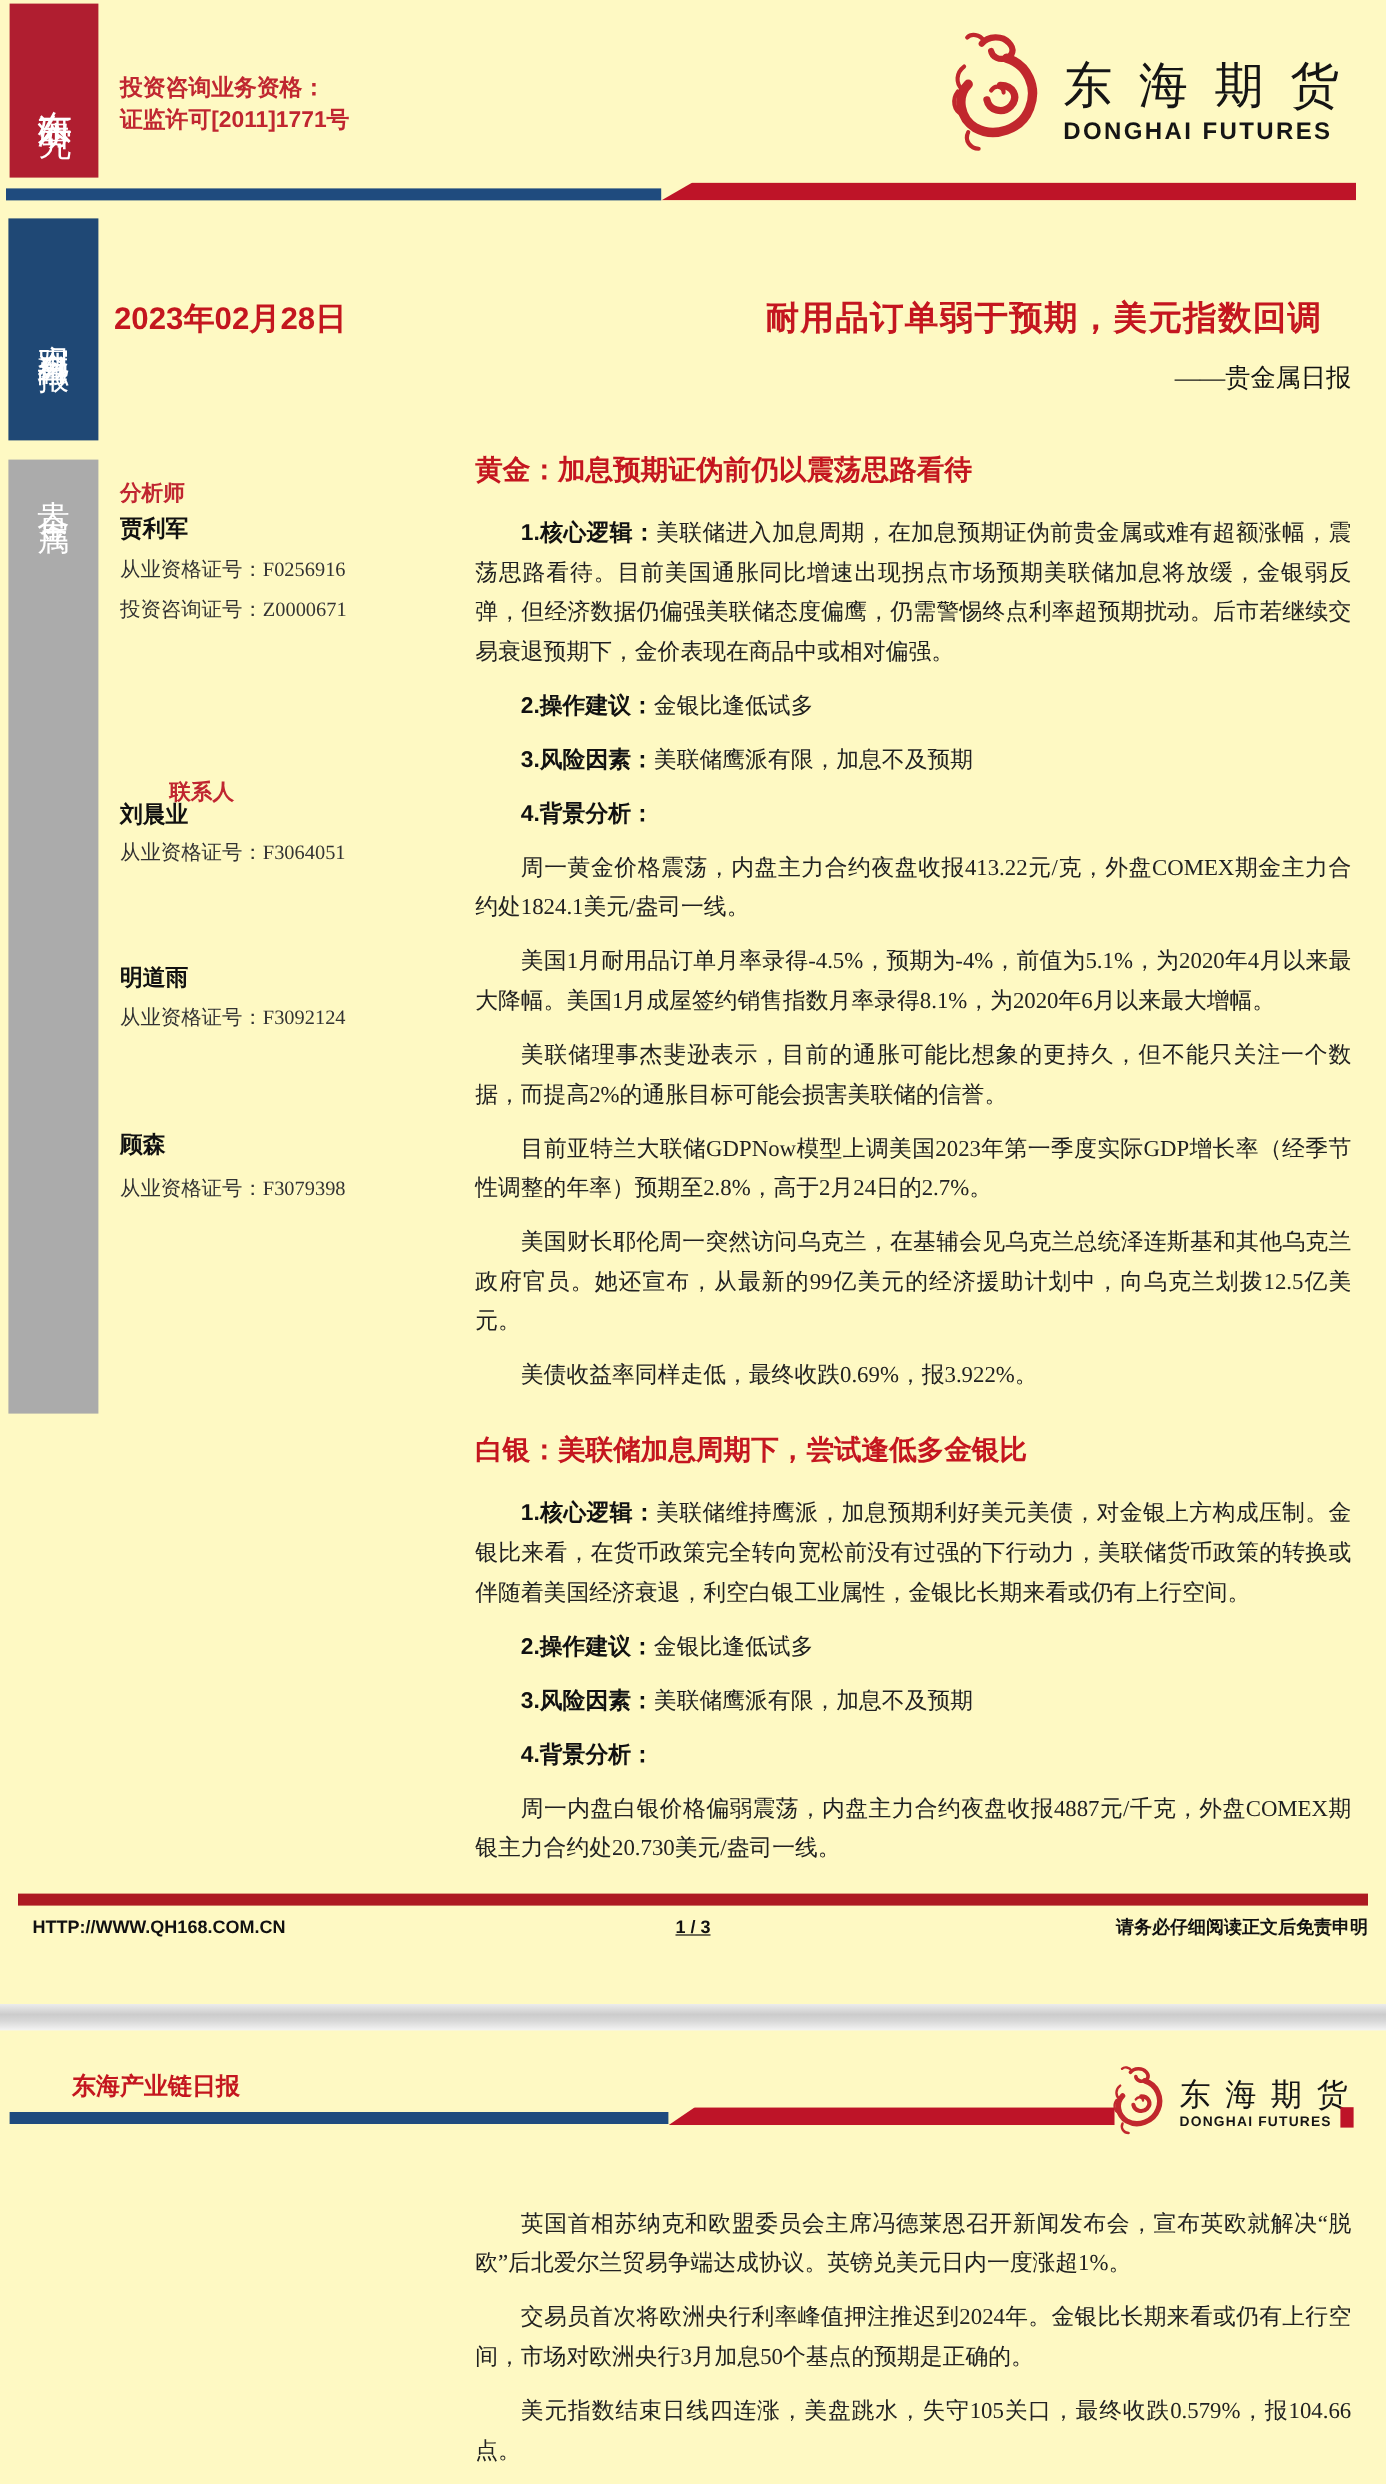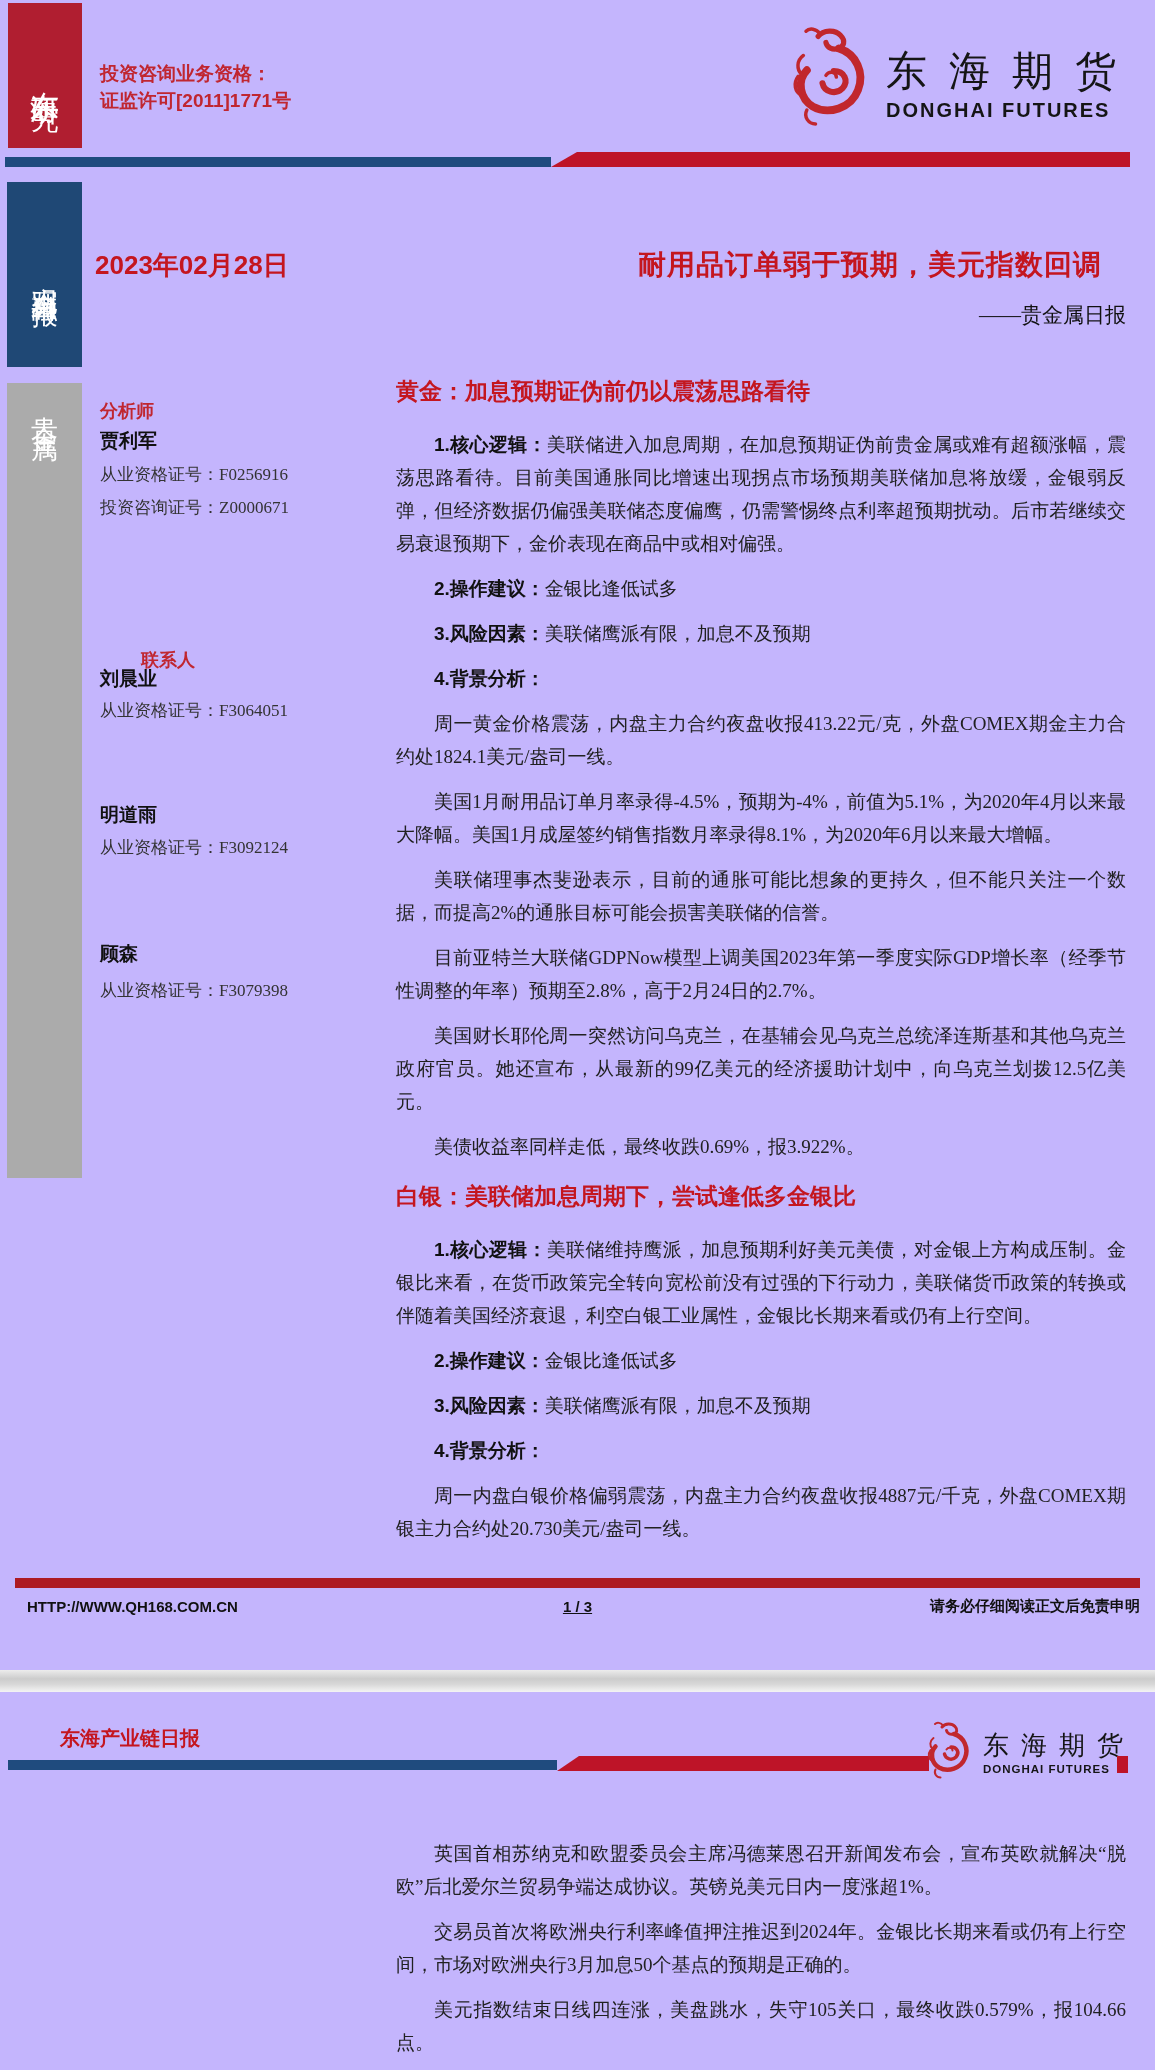--- a/index.html
+++ b/index.html
@@ -1,17 +1,17 @@
 <!DOCTYPE html>
 <html><head>
 <meta charset="utf-8">
 <style>
   * { margin:0; padding:0; box-sizing:border-box; }
   body { background:#ffffff; font-family:"Liberation Serif","DejaVu Serif",serif; }
-  #page { position:relative; width:1155px; height:2070px; background:#c4b5fd; overflow:hidden; }
+  #page { position:relative; width:1155px; height:2070px; background:#fef9c3; overflow:hidden; }
 
   
   .brand-box { position:absolute; left:8px; top:3px; width:74px; height:145px;
     background:#B01E30; display:flex; align-items:center; justify-content:center; }
   .brand-box span { writing-mode:vertical-rl; text-orientation:upright; color:#fff;
     font-size:29px; letter-spacing:4px; font-family:"Liberation Serif","DejaVu Serif",serif; }
   .license { position:absolute; left:100px; top:60px; color:#C02630;
     font-family:"Liberation Sans","DejaVu Sans",sans-serif; font-weight:bold;
     font-size:19px; line-height:27px; }
   .logo { position:absolute; display:flex; align-items:flex-start; }
@@ -52,21 +52,21 @@
   .s-label { color:#C02630; font-size:18px; font-weight:bold;
     font-family:"Liberation Sans","DejaVu Sans",sans-serif; }
   .s-name { color:#111; font-size:19px; font-weight:bold;
     font-family:"Liberation Sans","DejaVu Sans",sans-serif; }
   .s-cert { color:#333; font-size:17px; }
 
   
   .main-col { position:absolute; left:396px; top:376px; width:730px; }
   .sec-h { color:#C4161F; font-size:23px; font-weight:bold; line-height:30px;
     font-family:"Liberation Sans","DejaVu Sans",sans-serif; margin-bottom:22px; }
-  .sec-h.silver { margin-top:18px; }
+  .sec-h.silver { margin-top:30px; }
   .para { font-size:19px; line-height:33px; color:#212121; text-indent:38px;
     text-align:justify; margin-bottom:12px; }
   .lbl { font-family:"Liberation Sans","DejaVu Sans",sans-serif; font-weight:bold; color:#111; }
 
   
   .footer-bar { position:absolute; left:15px; top:1578px; width:1125px; height:10px; background:#AD1A22; }
   .footer-row { position:absolute; left:15px; top:1597px; width:1125px; display:grid;
     grid-template-columns:1fr auto 1fr; align-items:center; color:#111;
     font-family:"Liberation Sans","DejaVu Sans",sans-serif; font-weight:bold; font-size:15px; }
   .footer-row .f-left { justify-self:start; padding-left:12px; }

